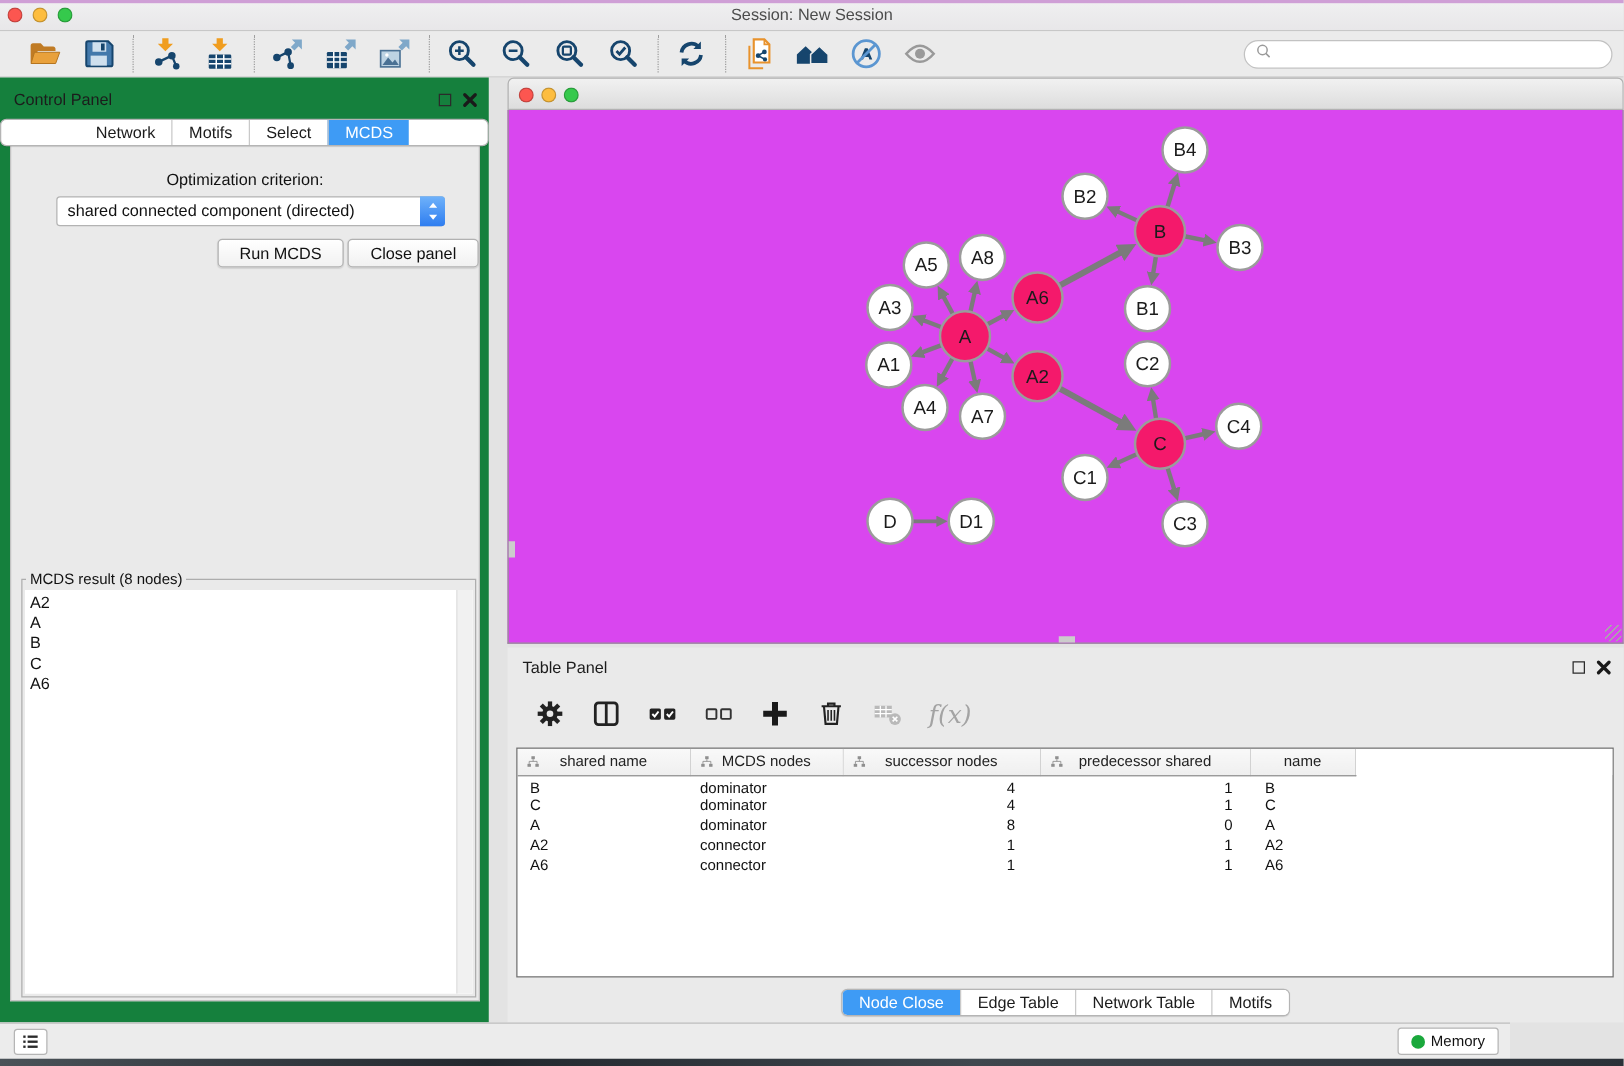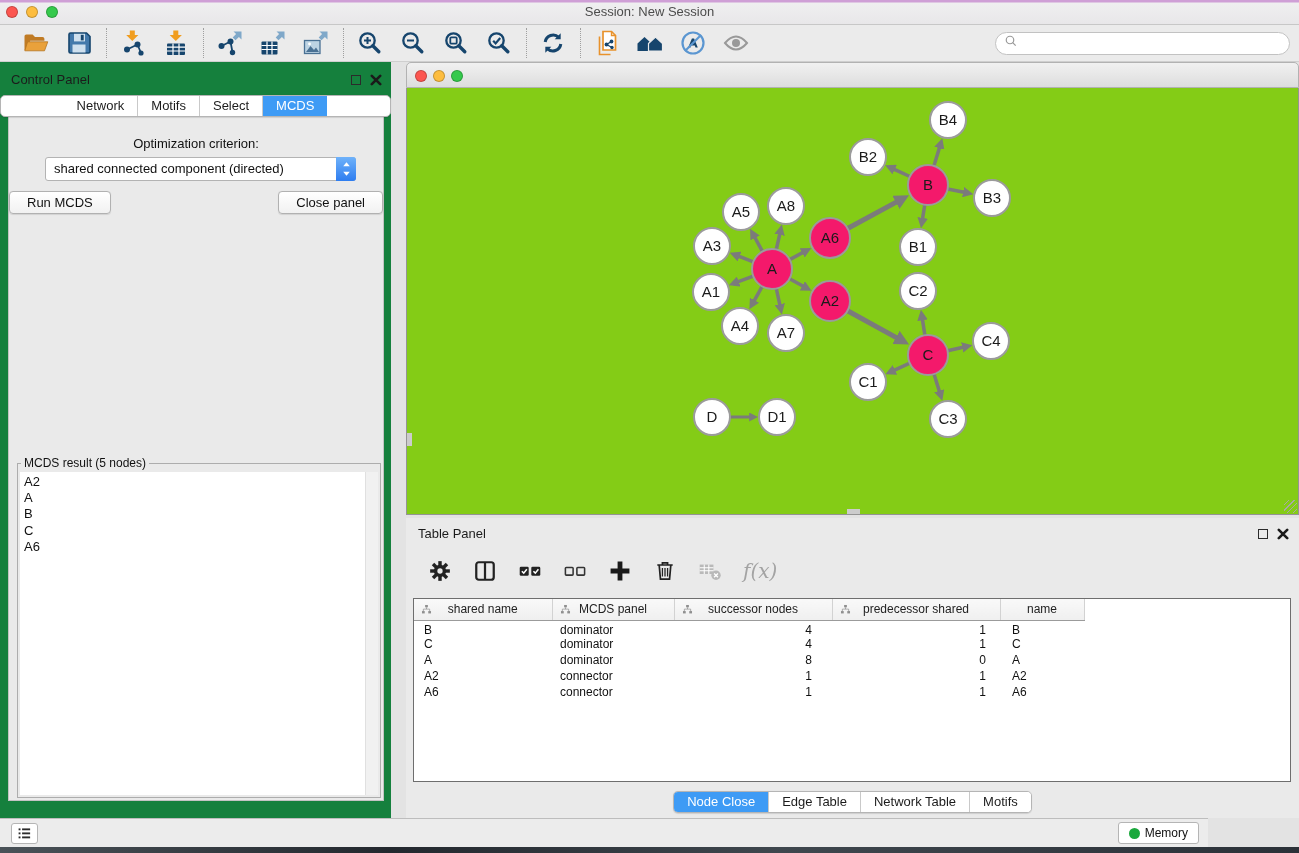--- a/index.html
+++ b/index.html
@@ -53,40 +53,40 @@
   .cp-box { position:absolute; left:8px; right:7px; top:44px; bottom:17px;
     border:1px solid #c3c3c3; background:#eaeaea; }
   .opt-label { position:absolute; top:29px; left:0; right:0; text-align:center; font-size:13px; color:#111; }
   .dropdown { position:absolute; left:36px; right:27px; top:50px; height:24px; background:#fff;
     border:1px solid #b3b3b3; border-radius:3px; }
   .dd-value { line-height:22px; padding-left:8px; font-size:13px; color:#111;
     white-space:nowrap; overflow:hidden; }
   .dd-stepper { position:absolute; right:-1px; top:-1px; bottom:-1px; width:20px; border-radius:0 3px 3px 0;
     background:linear-gradient(#6fb2fa,#2e7df0); display:flex; align-items:center; justify-content:center; }
   .dd-stepper svg { width:11px; height:18px; }
-  .cp-buttons { position:absolute; top:84px; left:0; right:0; display:flex; justify-content:space-between; gap:14px; }
+  .cp-buttons { position:absolute; top:84px; left:0; right:0; display:flex; justify-content:flex-end; gap:3px; }
   .btn { height:23px; padding:0 17px; font-size:13px; color:#111; font-family:"Liberation Sans",sans-serif;
     background:linear-gradient(#ffffff,#f1f1f1); border:1px solid #b1b1b1; border-radius:4px;
     box-shadow:0 0.5px 1px rgba(0,0,0,.1); }
   .result-box { position:absolute; left:8px; right:2px; top:349px; bottom:2px;
     border:1px solid #adadad; background:transparent; }
   .result-box legend { font-size:12px; color:#111; margin-left:3px; padding:0 3px; }
   .result-list { position:absolute; left:2px; right:2px; top:2px; bottom:2px; background:#fff; overflow:hidden; }
   .result-scroll { position:absolute; right:0; top:0; bottom:0; width:13px; background:#f1f1f1;
     border-left:1px solid #e0e0e0; }
   .result-item { font-size:13px; color:#111; line-height:16.2px; padding-left:4px; }
   .result-list .inner { padding-top:2px; }
 
   
   .network-window { position:absolute; left:406px; top:62px; width:893px; height:453px; }
   .nw-titlebar { position:absolute; left:0; right:0; top:0; height:26px; border-radius:5px 5px 0 0;
     background:linear-gradient(#f1f1f1,#dddddd); border:1px solid #b2b2b2; }
   .nw-titlebar .traffic { left:8px; top:7px; gap:6px; }
   .nw-titlebar .title { position:absolute; left:0; right:0; top:5px; text-align:center; font-size:13px; color:#333; }
-  .nw-canvas { position:absolute; left:0; right:0; top:26px; bottom:0; background:#84cc16;
+  .nw-canvas { position:absolute; left:0; right:0; top:26px; bottom:0; background:#d946ef;
     border:1px solid #949494; border-top:none; }
   .nw-canvas svg { position:absolute; inset:0; }
   .resize-grip { position:absolute; right:1px; bottom:1px; width:13px; height:13px;
     background:repeating-linear-gradient(135deg, transparent 0 3px, #a8a8a8 3px 4px); }
   .v-thumb { position:absolute; left:0; top:345px; width:5px; height:13px; background:#cccccc; }
   .h-thumb { position:absolute; left:440px; bottom:0; width:13px; height:5px; background:#cccccc; }
 
   
   .table-panel { position:absolute; left:406px; top:518px; width:893px; height:300px; background:#eaeaea; }
   .tp-title { position:absolute; left:12px; top:8px; }
@@ -348,21 +348,21 @@
               <path d="M6 2.5l3.6 4.4H2.4z" fill="#fff"></path>
               <path d="M6 17.5l-3.6-4.4h7.2z" fill="#fff"></path>
             </svg>
         </div>
       </div>
       <div class="cp-buttons">
         <button class="btn">Run MCDS</button>
         <button class="btn">Close panel</button>
       </div>
       <fieldset class="result-box">
-        <legend>MCDS result (5 nodes)</legend>
+        <legend>MCDS result (8 nodes)</legend>
         <div class="result-list">
           <div class="inner" id="mcds-list">
               <div class="result-item">A2</div>
               <div class="result-item">A</div>
               <div class="result-item">B</div>
               <div class="result-item">C</div>
               <div class="result-item">A6</div>
             </div>
           <div class="result-scroll"></div>
         </div>
@@ -600,21 +600,21 @@
                 </span><span>shared name</span></th>
               <th><span class="th-ic">
                   <svg viewBox="0 0 28 28">
                     <g fill="#8f8f8f">
                       <rect x="10.5" y="2.5" width="7" height="6"></rect>
                       <rect x="2.5" y="18" width="7" height="6"></rect>
                       <rect x="18.5" y="18" width="7" height="6"></rect>
                     </g>
                     <path d="M14 8.5v4.5M6 18v-5h16v5" fill="none" stroke="#8f8f8f" stroke-width="1.8"></path>
                   </svg>
-                </span><span>MCDS panel</span></th>
+                </span><span>MCDS nodes</span></th>
               <th><span class="th-ic">
                   <svg viewBox="0 0 28 28">
                     <g fill="#8f8f8f">
                       <rect x="10.5" y="2.5" width="7" height="6"></rect>
                       <rect x="2.5" y="18" width="7" height="6"></rect>
                       <rect x="18.5" y="18" width="7" height="6"></rect>
                     </g>
                     <path d="M14 8.5v4.5M6 18v-5h16v5" fill="none" stroke="#8f8f8f" stroke-width="1.8"></path>
                   </svg>
                 </span><span>successor nodes</span></th>

